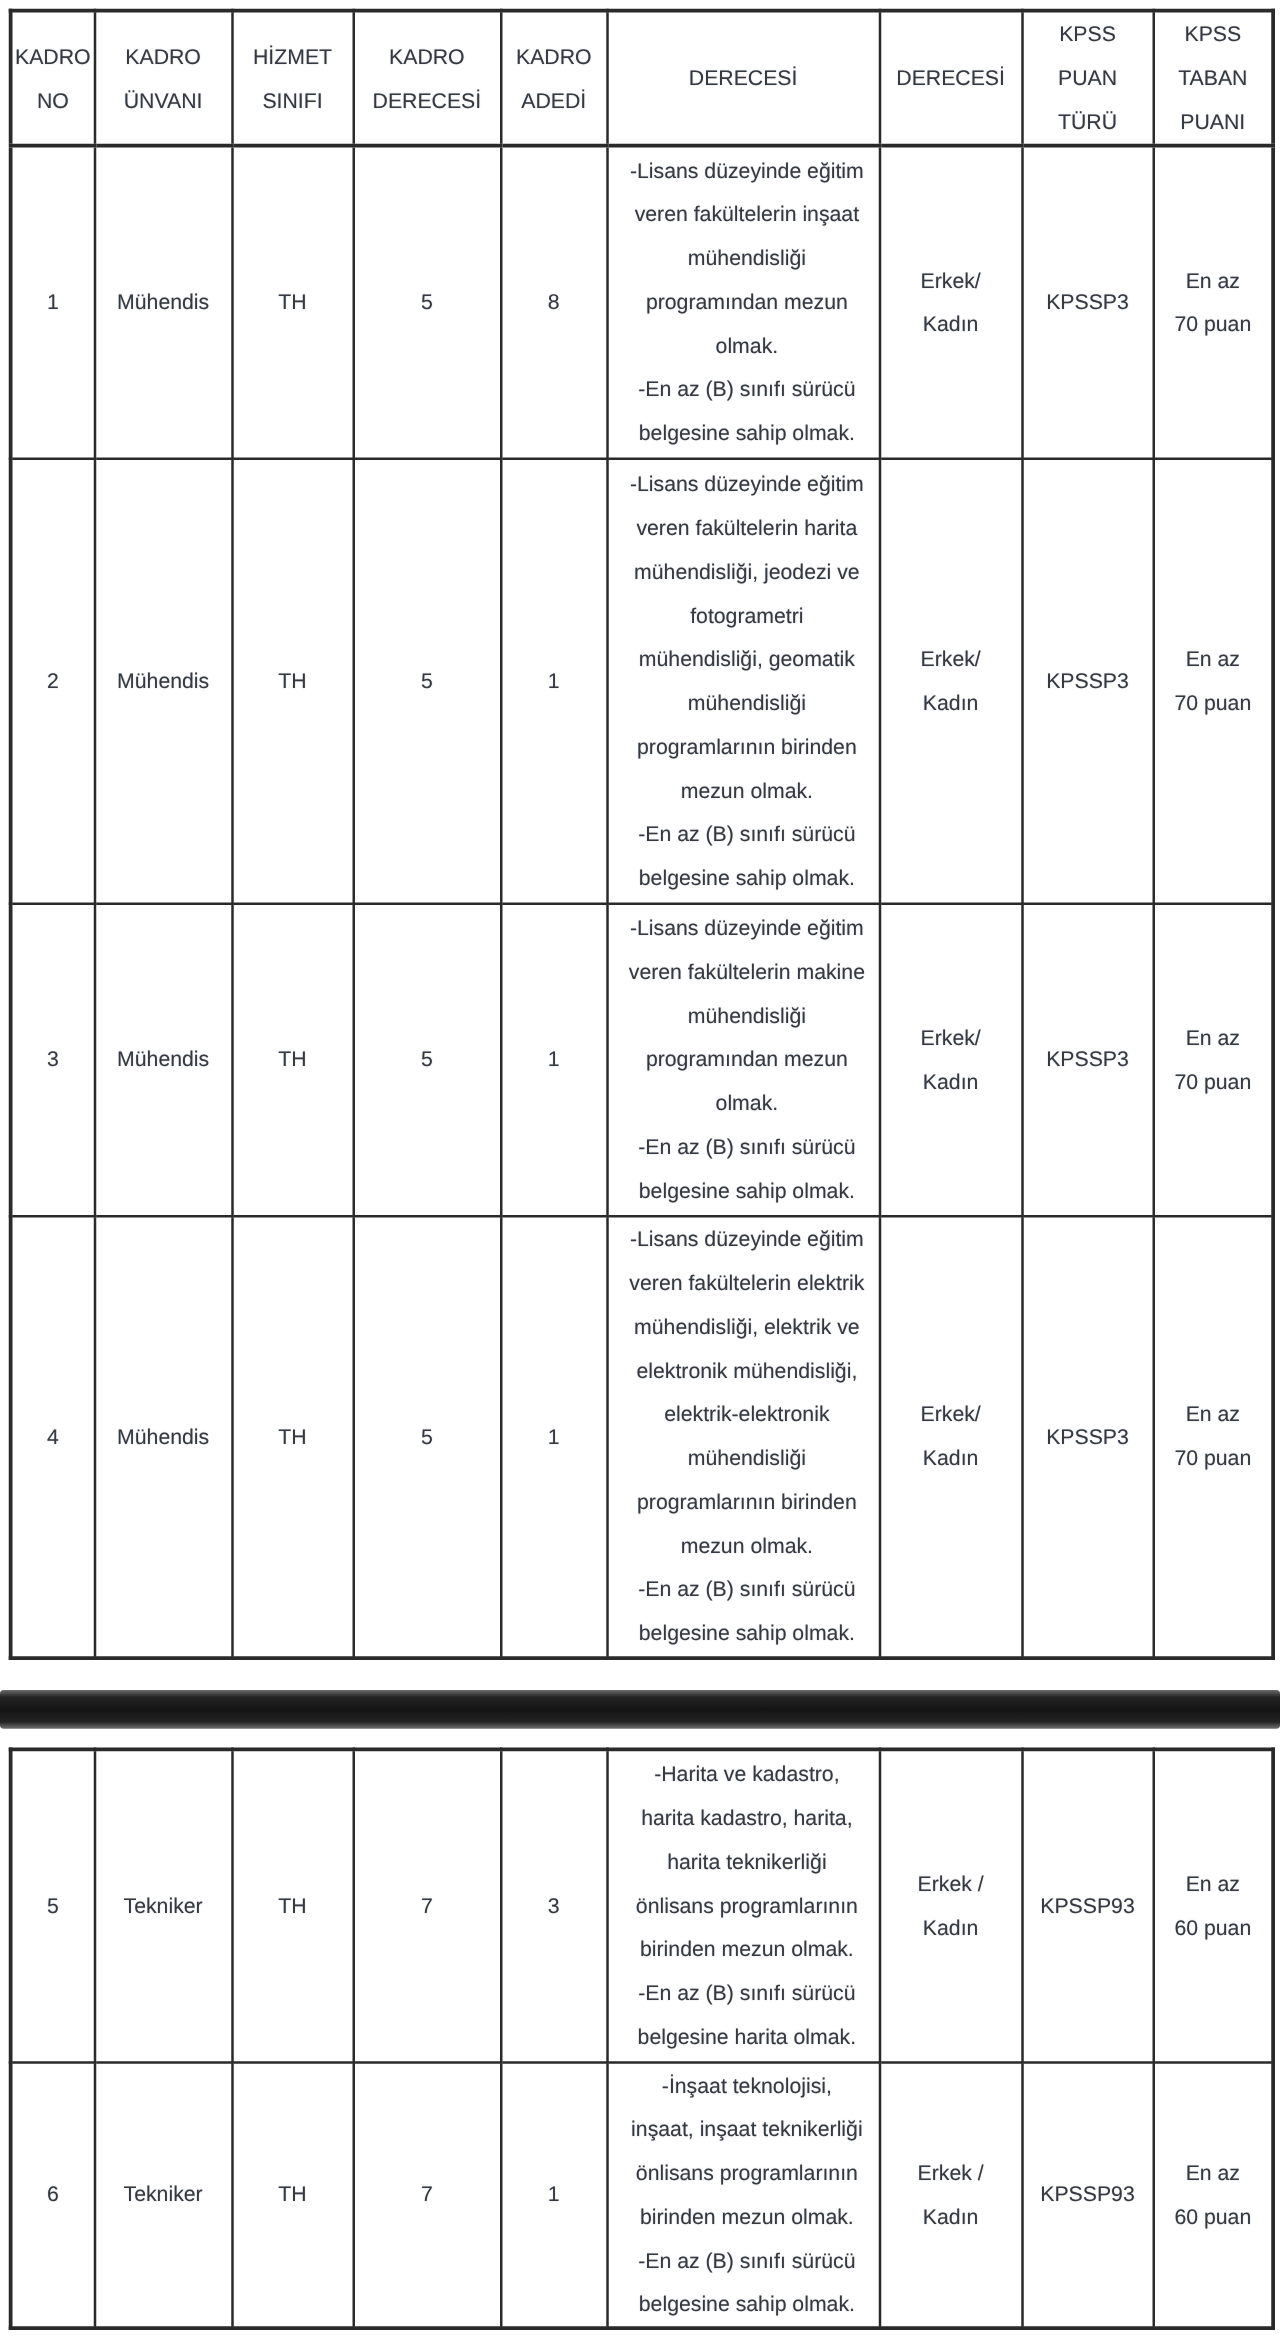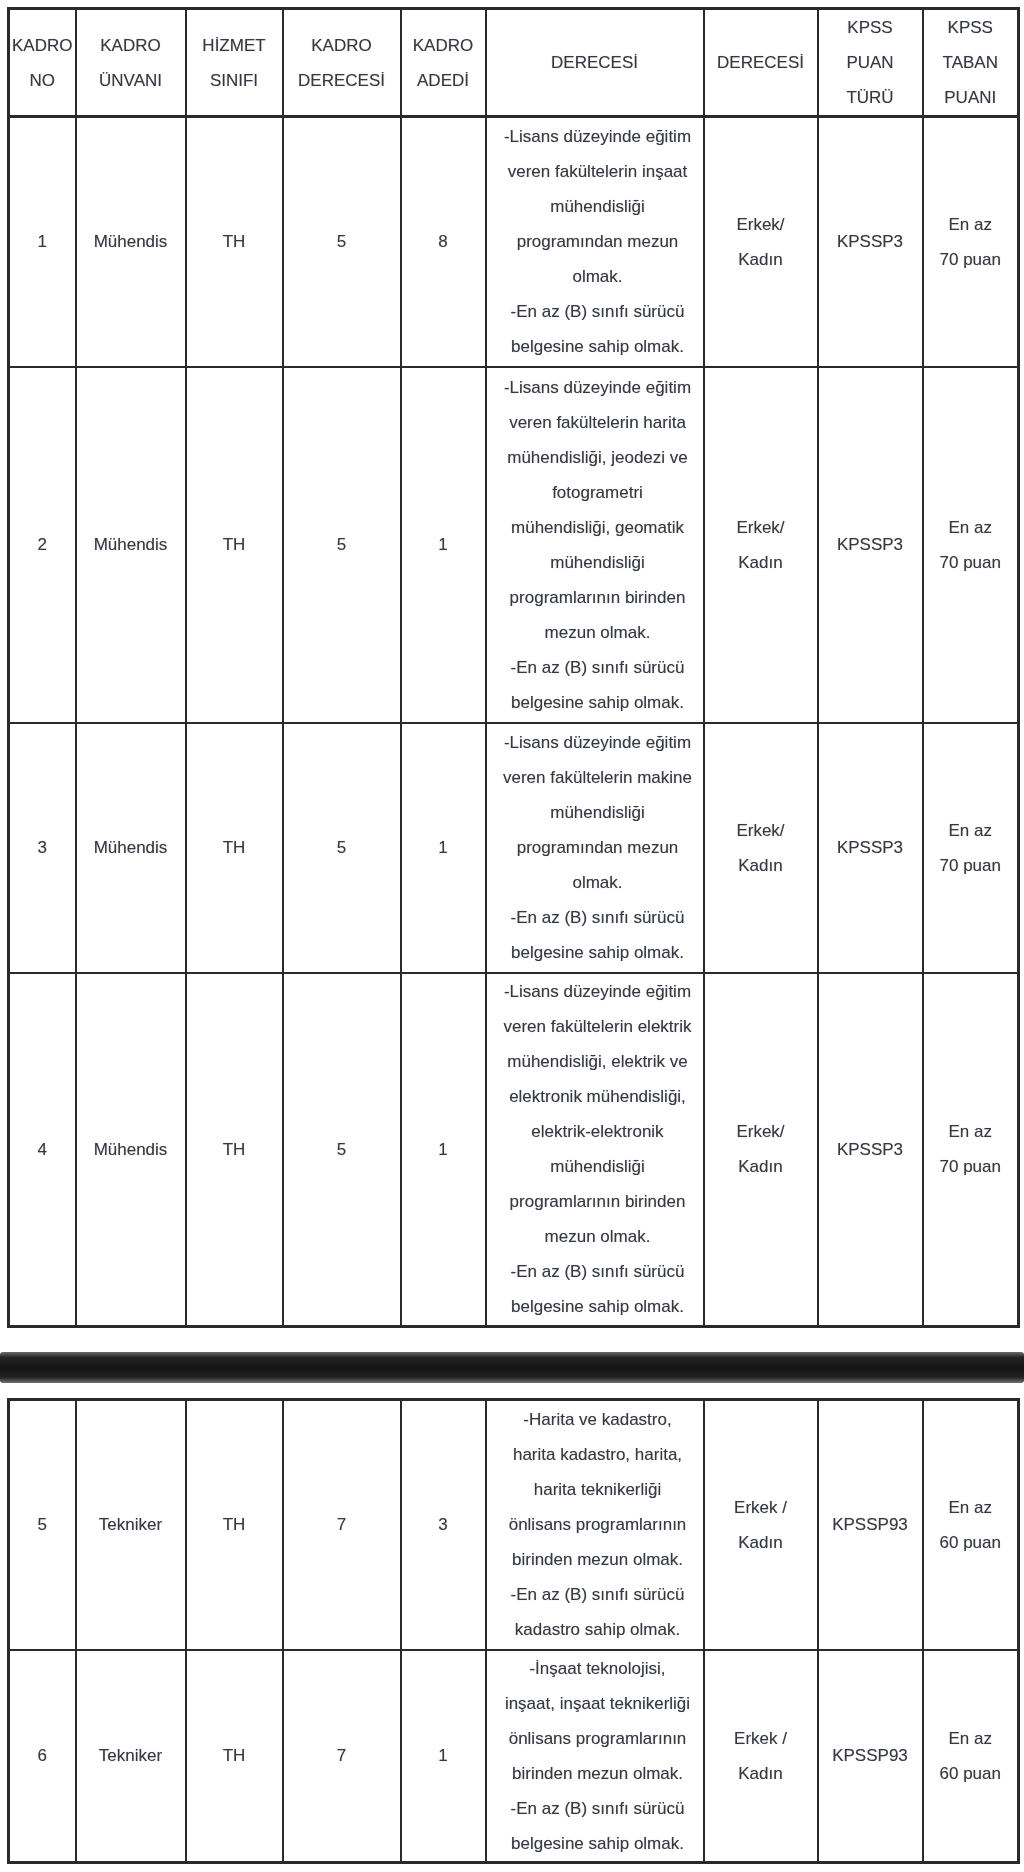--- a/index.html
+++ b/index.html
@@ -192,21 +192,21 @@
           <td class="col-kadro_unvani">Tekniker</td>
           <td class="col-hizmet_sinifi">TH</td>
           <td class="col-kadro_derecesi">7</td>
           <td class="col-kadro_adedi">3</td>
           <td class="col-niteligi">-Harita ve kadastro,
 harita kadastro, harita,
 harita teknikerliği
 önlisans programlarının
 birinden mezun olmak.
 -En az (B) sınıfı sürücü
-kadastro sahip olmak.</td>
+belgesine harita olmak.</td>
           <td class="col-cinsiyeti">Erkek /
 Kadın</td>
           <td class="col-kpss_puan_turu">KPSSP93</td>
           <td class="col-kpss_taban_puani">En az
 60 puan</td>
         </tr>
         <tr style="height: 212px;">
           <td class="col-sira_no">6</td>
           <td class="col-kadro_unvani">Tekniker</td>
           <td class="col-hizmet_sinifi">TH</td>

